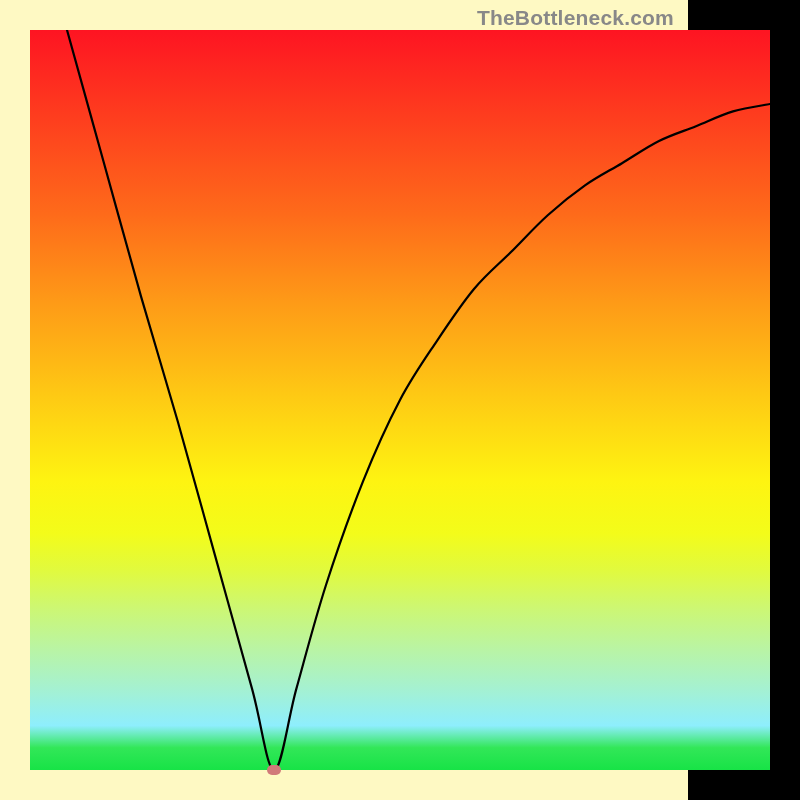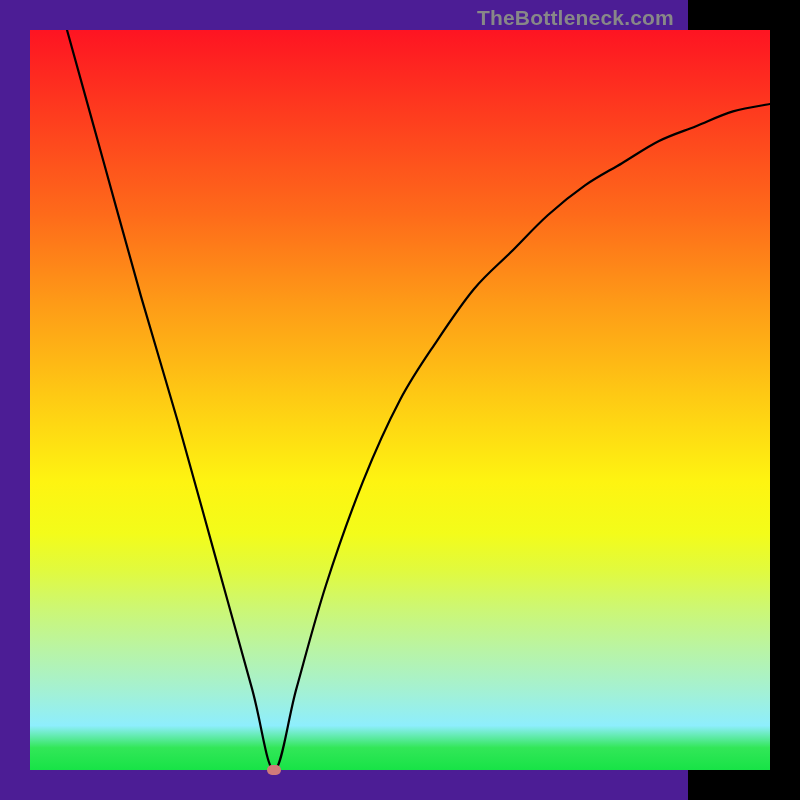--- a/index.html
+++ b/index.html
@@ -1,20 +1,20 @@
 <!DOCTYPE html>
 <html><head>
 <meta charset="utf-8">
 <style>
   * { margin: 0; padding: 0; box-sizing: border-box; }
   html, body { width: 800px; height: 800px; overflow: hidden; background: #000; }
   .frame {
     width: 688px;
     height: 800px;
-    background: #4c1d95;
+    background: #fef9c3;
     position: relative;
   }
   .plot-area {
     position: absolute;
     left: 30px;
     top: 30px;
     width: 740px;
     height: 740px;
     background: linear-gradient(to bottom,
       #fe1422 0%,

